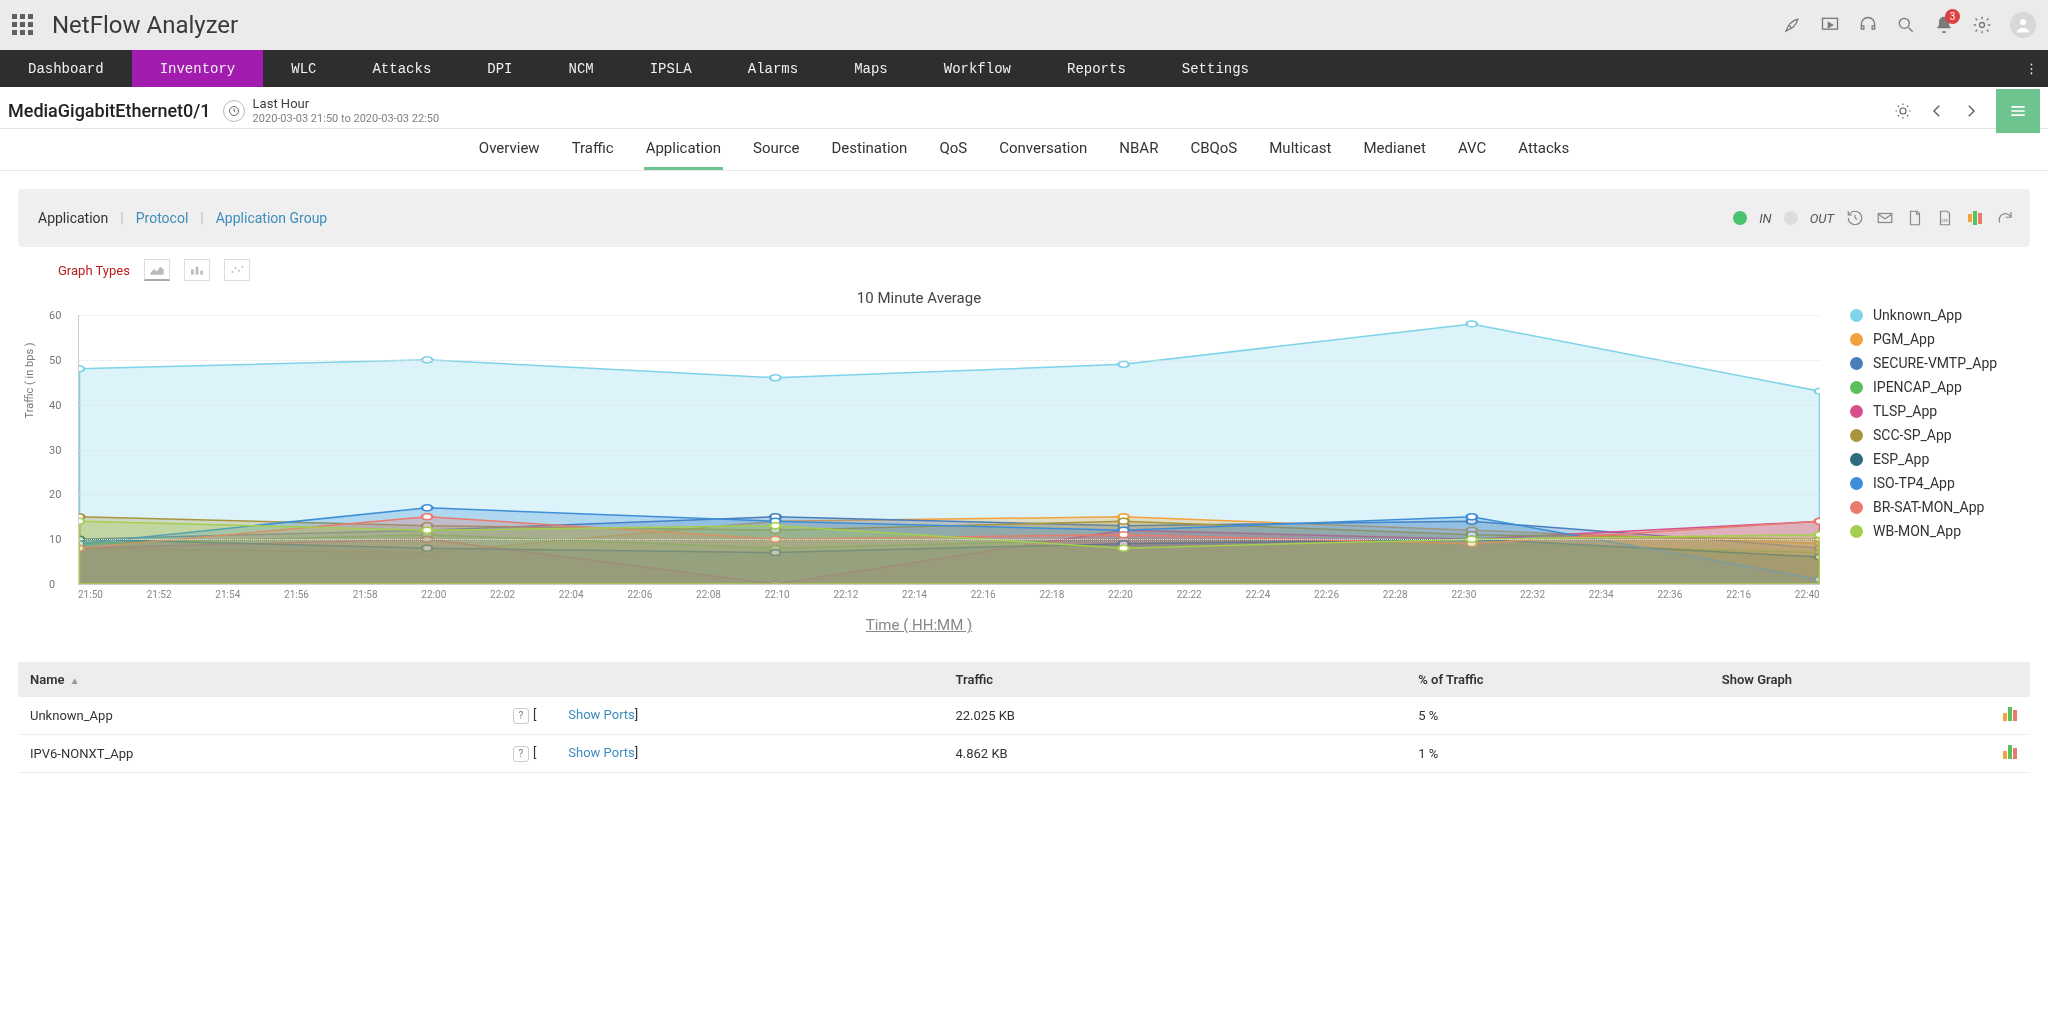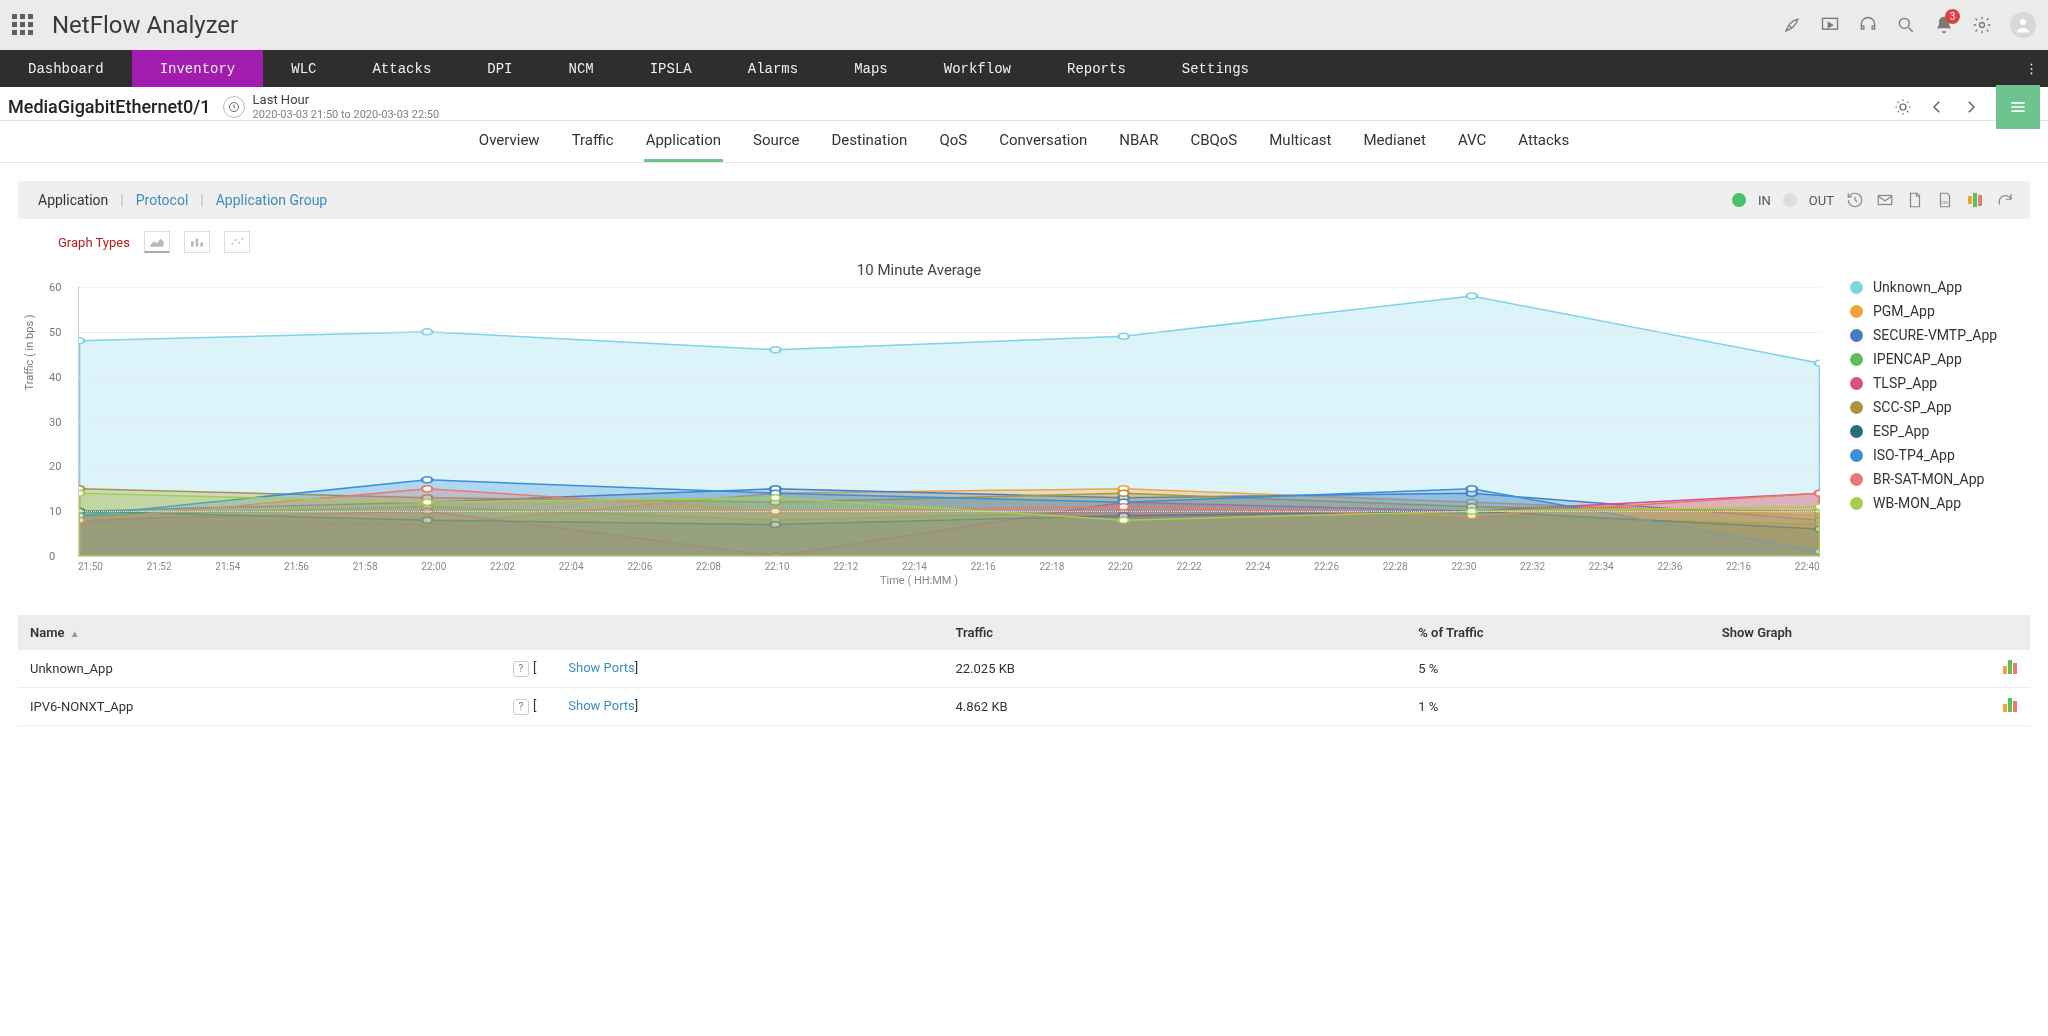--- a/index.html
+++ b/index.html
@@ -18,21 +18,21 @@
   .avatar { width: 26px; height: 26px; border-radius: 50%; background: #d8d8d8; display: flex; align-items: center; justify-content: center; }
   .avatar svg { width: 18px; height: 18px; color: #fff; }
 
   
   .main-nav { display: flex; background: #2e2e2e; height: 37px; align-items: stretch; }
   .main-nav-item { color: #f2f2f2; padding: 0 28px; display: flex; align-items: center; font-size: 14px; cursor: pointer; font-family: Liberation Mono, monospace; }
   .main-nav-item.active { background: #a21caf; }
   .main-nav .dots { margin-left: auto; color: #fff; padding: 0 10px; display: flex; align-items: center; cursor: pointer; }
 
   
-  .page-header { display: flex; align-items: center; padding: 6px 8px 0 8px; border-bottom: 1px solid #e2e2e2; height: 34px; }
+  .page-header { display: flex; align-items: center; padding: 6px 8px 0 8px; border-bottom: 1px solid #e2e2e2; height: 42px; }
   .ph-left { display: flex; flex-direction: column; }
   .ph-title { font-size: 18px; font-weight: 500; color: #222; }
   .time-range { display: flex; align-items: center; gap: 8px; margin-left: 12px; }
   .clock-circle { width: 22px; height: 22px; border: 1px solid #bbb; border-radius: 50%; display: flex; align-items: center; justify-content: center; }
   .clock-circle svg { width: 12px; height: 12px; color: #666; }
   .time-texts { display: flex; flex-direction: column; line-height: 1.2; }
   .time-label { font-size: 13px; color: #404040; }
   .time-detail { font-size: 11px; color: #808080; }
   .ph-right { margin-left: auto; display: flex; align-items: center; gap: 4px; }
   .ph-icon-btn { width: 30px; height: 30px; display: inline-flex; align-items: center; justify-content: center; color: #666; cursor: pointer; }
@@ -40,25 +40,25 @@
   .hamburger-box { background: #6ec48f; width: 44px; height: 44px; display: flex; align-items: center; justify-content: center; cursor: pointer; margin-left: 6px;}
   .hamburger-box svg { color: #fff; width: 20px; height: 20px; }
 
   
   .sub-nav { display: flex; justify-content: center; gap: 28px; border-bottom: 1px solid #e6e6e6; height: 42px; align-items: center; }
   .sub-nav-item { font-size: 15px; color: #333; padding: 10px 2px; cursor: pointer; border-bottom: 3px solid transparent; }
   .sub-nav-item.active { border-bottom-color: #6ec48f; }
 
   
   .content { padding: 18px; }
-  .filter-bar { background: #efefef; border-radius: 4px; display: flex; align-items: center; padding: 10px 16px; margin-bottom: 12px; }
+  .filter-bar { background: #efefef; border-radius: 4px; display: flex; align-items: center; padding: 20px 16px; margin-bottom: 12px; }
   .filter-left span { font-size: 14px; padding: 0 4px; }
   .filter-left .sep { color: #bbb; padding: 0 8px; }
   .filter-link { color: #3c8dbc; cursor: pointer; }
-  .filter-right { margin-left: auto; display: flex; align-items: center; gap: 12px; }
+  .filter-right { margin-left: auto; display: flex; align-items: center; gap: 12px; font-style: italic; }
   .toggle-dot { width: 14px; height: 14px; border-radius: 50%; display: inline-block; }
   .toggle-in { background: #49c36d; }
   .toggle-out { background: #ddd; }
   .fbar-label { font-size: 13px; color: #555; }
   .fbar-icon { width: 18px; height: 18px; color: #888; cursor: pointer; display:inline-flex; align-items:center; justify-content:center;}
   .fbar-icon svg{width:100%;height:100%;}
   .barstack-icon span{display:inline-block;width:4px;margin-right:1px;}
 
   
   .graph-types-row { display: flex; align-items: center; gap: 14px; margin: 0 0 8px 40px; }
@@ -69,21 +69,21 @@
 
   
   .chart-wrap { display: flex; }
   .chart-block { flex: 1; }
   .chart-title { text-align: center; font-size: 15px; color: #444; margin-bottom: 8px; }
   .chart-canvas { position: relative; margin: 0 0 0 60px; height: 270px; border-left: 1px solid #ccc; border-bottom: 1px solid #ccc; }
   .y-axis-label { position: absolute; left: -50px; top: 50%; transform: rotate(-90deg) translateX(50%); transform-origin: left; font-size: 11px; color: #777; white-space: nowrap; }
   .y-tick { position: absolute; left: -30px; font-size: 11px; color: #777; transform: translateY(-50%); }
   .y-grid { position: absolute; left: 0; right: 0; border-top: 1px dotted #e2e2e2; }
   .x-ticks { display: flex; justify-content: space-between; margin: 4px 0 0 60px; font-size: 10px; color: #888; }
-  .x-axis-label { text-align: center; font-size: 11px; color: #888; margin-top: 2px; }
+  .x-axis-label { text-align: center; font-size: 15px; color: #888; margin-top: 16px; text-decoration: underline; }
   .chart-svg { position: absolute; left: 0; top: 0; width: 100%; height: 100%; }
 
   .legend { width: 210px; padding: 18px 0 0 30px; font-size: 14px; }
   .legend-item { display: flex; align-items: center; margin-bottom: 8px; color: #333; }
   .legend-dot { width: 13px; height: 13px; border-radius: 50%; margin-right: 10px; }
 
   
   table.data-table { width: 100%; border-collapse: collapse; margin-top: 28px; background: #fff; }
   .data-table th { background: #ededed; padding: 10px 12px; text-align: left; font-weight: 600; font-size: 13px; color: #333; }
   .data-table th:last-child { }

